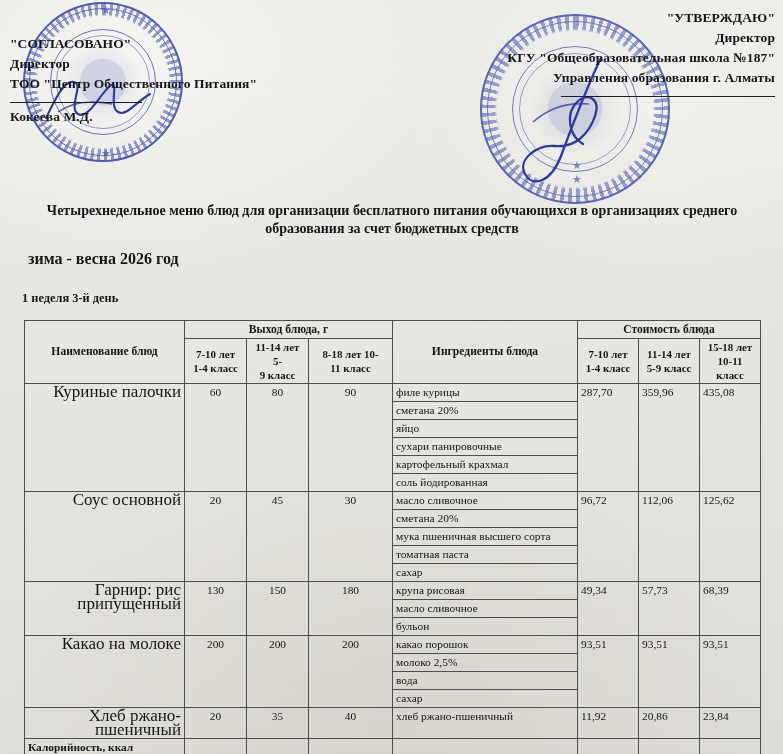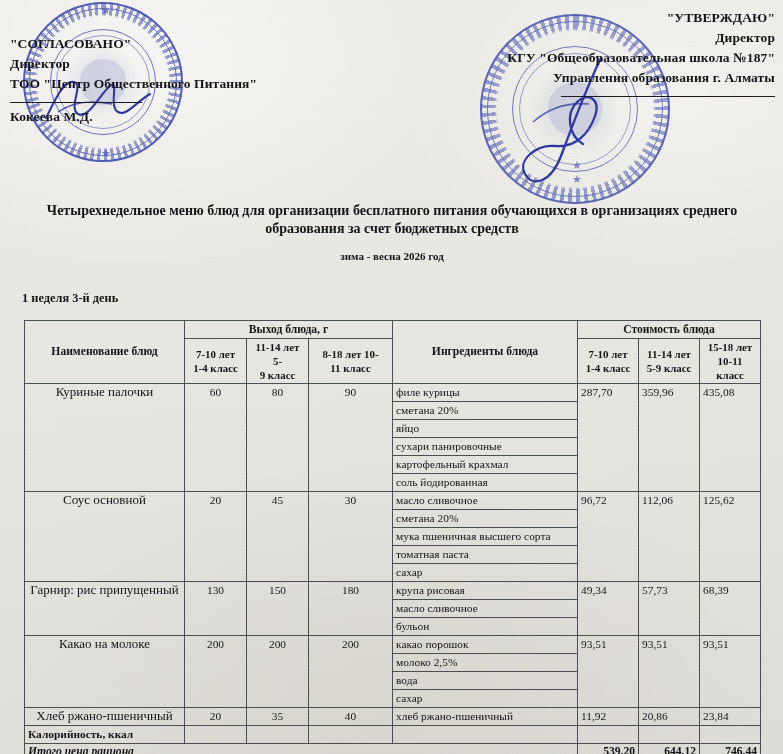--- a/index.html
+++ b/index.html
@@ -64,21 +64,21 @@
 
   .sig-ink{position:absolute;pointer-events:none;}
 
   
   #doc-title{
     position:absolute;left:28px;top:202px;width:728px;
     text-align:center;font-weight:bold;font-size:14px;line-height:18px;
   }
   #season{
     position:absolute;left:28px;top:250px;width:728px;
-    text-align:center;font-weight:bold;font-size:11px;
+    font-weight:bold;font-size:16px;
   }
   #week-day{
     position:absolute;left:22px;top:291px;font-weight:bold;font-size:12.4px;
   }
 
   
   #menu-table{
     position:absolute;left:24px;top:320px;width:736px;
     border-collapse:collapse;
     font-size:11.4px;
@@ -87,21 +87,21 @@
   #menu-table th,#menu-table td{
     border:1px solid #4c4e55;
     padding:1px 3px;
     background:transparent;
     vertical-align:top;
     line-height:14px;
     height:15px;
   }
   #menu-table th{font-weight:bold;text-align:center;vertical-align:middle;}
   .grp-head{font-weight:bold;font-size:11.6px;text-align:center;}
-  .dish-name{text-align:center;vertical-align:top;padding-left:4px;font-size:13px;}
+  .dish-name{text-align:right;vertical-align:top;padding-left:4px;font-size:17px;}
   .num{text-align:center;}
   .ingr{text-align:left;padding-left:4px;}
   .money{}
   .age-th{font-size:10.9px;line-height:13px;}
   .totrow td{background:#cfcdc8;font-style:italic;font-weight:bold;font-size:11.6px;}
   .totrow .money{font-style:normal;text-align:right;padding-right:5px;}
   .kcal td{font-weight:bold;}
   .kcal .lbl{text-align:left;padding-left:4px;}
   .tall{vertical-align:top;}
 </style>

